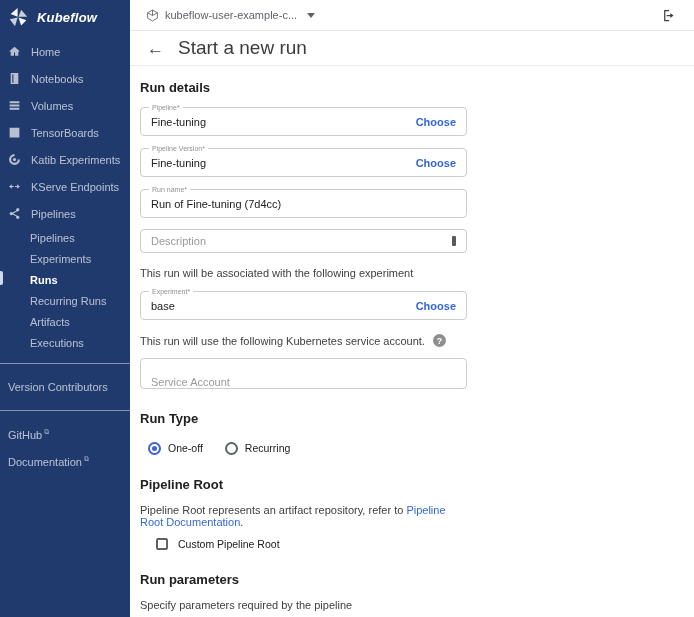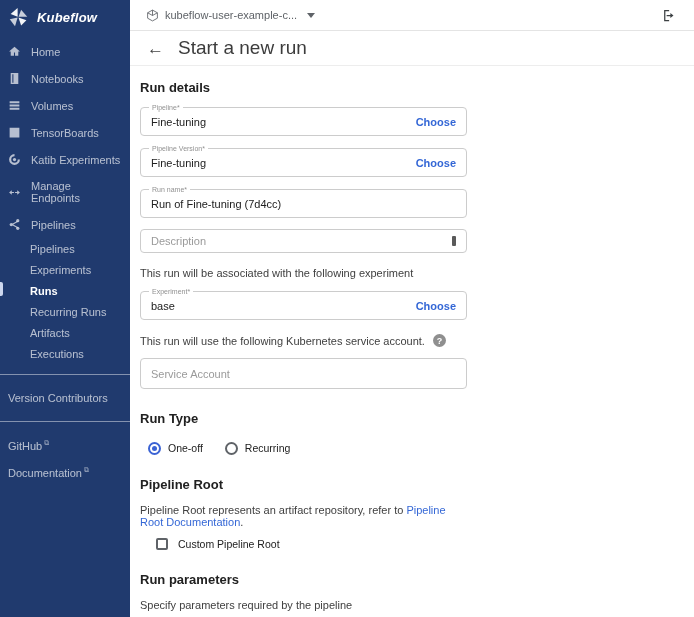--- a/index.html
+++ b/index.html
@@ -39,21 +39,21 @@
   .section-h { font-size:13px; font-weight:bold; color:#212121; margin-bottom:4px; }
   .form-col { width:327px; }
 
   .field { position:relative; border:1px solid #ccc; border-radius:4px; background:#fff; margin-top:12px; display:flex; align-items:center; padding:0 10px; height:29px; }
   .field label { position:absolute; top:-4px; left:8px; background:#fff; padding:0 3px; font-size:7px; color:#919191; line-height:1; }
   .field .val, .field input { border:none; outline:none; font-family:"Liberation Sans", sans-serif; font-size:11px; color:#212121; flex:1; background:transparent; min-width:0; }
   .field input::placeholder { color:#9a9a9a; }
   .choose { font-size:11px; font-weight:bold; color:#3467d6; cursor:pointer; margin-left:8px; }
   .field.desc { height:24px; margin-top:11px; }
   .drag-handle { width:4px; height:10px; background:#5a5a5a; border-radius:1px; }
-  .field.sa { height:31px; margin-top:11px; }
+  .field.sa { height:31px; margin-top:11px;align-items:flex-end; }
   .note { font-size:11px; color:#404040; margin-top:14px; display:flex; align-items:center; gap:8px; }
   .help-icn { width:13px; height:13px; border-radius:50%; background:#8f8f8f; color:#fff; font-size:9px; font-weight:bold; display:inline-flex; align-items:center; justify-content:center; cursor:pointer; }
 
   .h2 { font-size:13px; font-weight:bold; color:#212121; margin-top:22px; }
   .radio-row { display:flex; align-items:center; gap:22px; margin-top:16px; margin-left:8px; }
   .radio-opt { display:flex; align-items:flex-start; gap:7px; cursor:pointer; font-size:10.5px; color:#212121; }
   .radio { width:13px; height:13px; border-radius:50%; border:2px solid #5f6368; position:relative; flex-shrink:0; }
   .radio.sel { border-color:#3b63d4; }
   .radio.sel::after { content:""; position:absolute; left:2px; top:2px; width:5px; height:5px; border-radius:50%; background:#3b63d4; }
 
@@ -123,21 +123,21 @@
             </svg>
           </span>
         <span>Katib Experiments</span>
       </div>
       <div class="nav-item">
         <span class="icn">
             <svg viewBox="0 0 24 24">
               <path d="M7 8 2 12l5 4v-3h4v-2H7zm10 0v3h-4v2h4v3l5-4z"></path>
             </svg>
           </span>
-        <span>Manage Endpoints</span>
+        <span>KServe Endpoints</span>
       </div>
       <div class="nav-item">
         <span class="icn">
             <svg viewBox="0 0 24 24">
               <circle cx="18" cy="5" r="3"></circle>
               <circle cx="6" cy="12" r="3"></circle>
               <circle cx="18" cy="19" r="3"></circle>
               <path d="M7 11 17 5.5l1 1.7L8 12.8zm0 2 10 5.5 1-1.7L8 11.2z"></path>
             </svg>
           </span>

